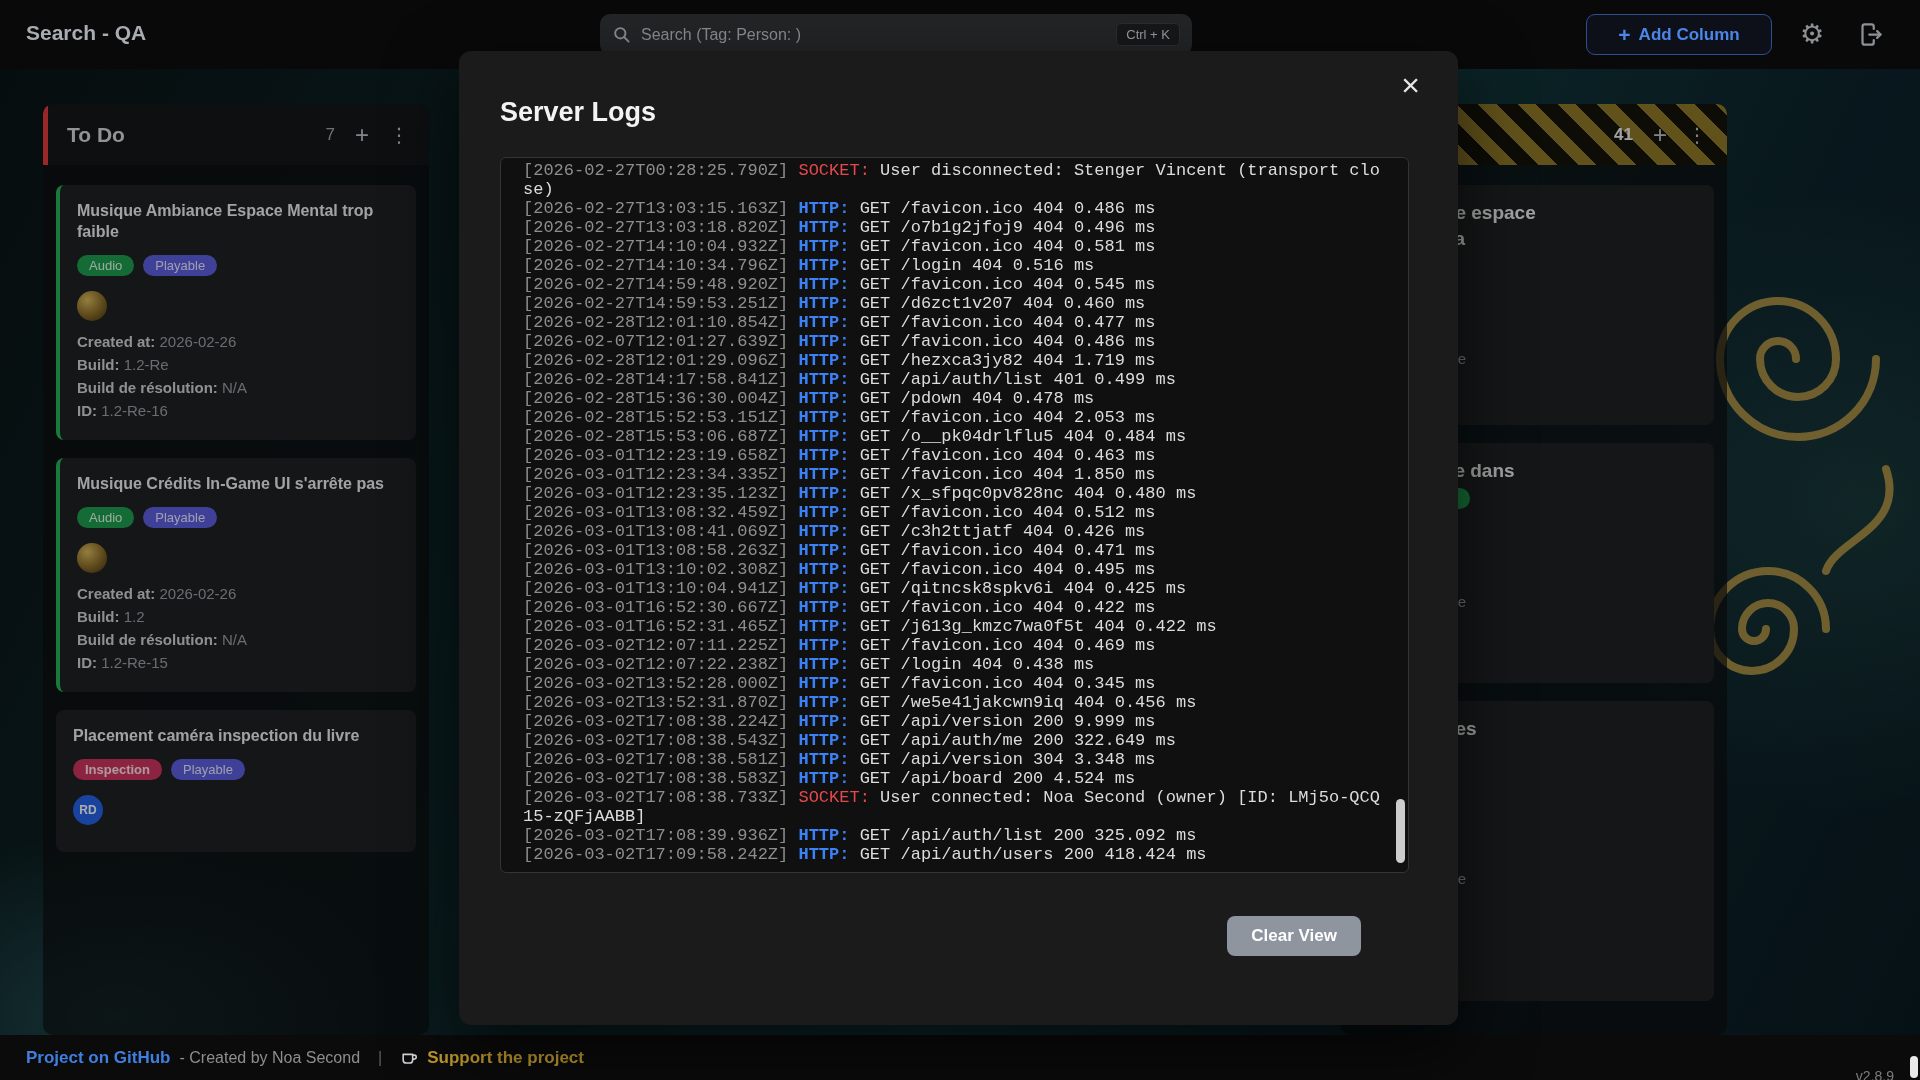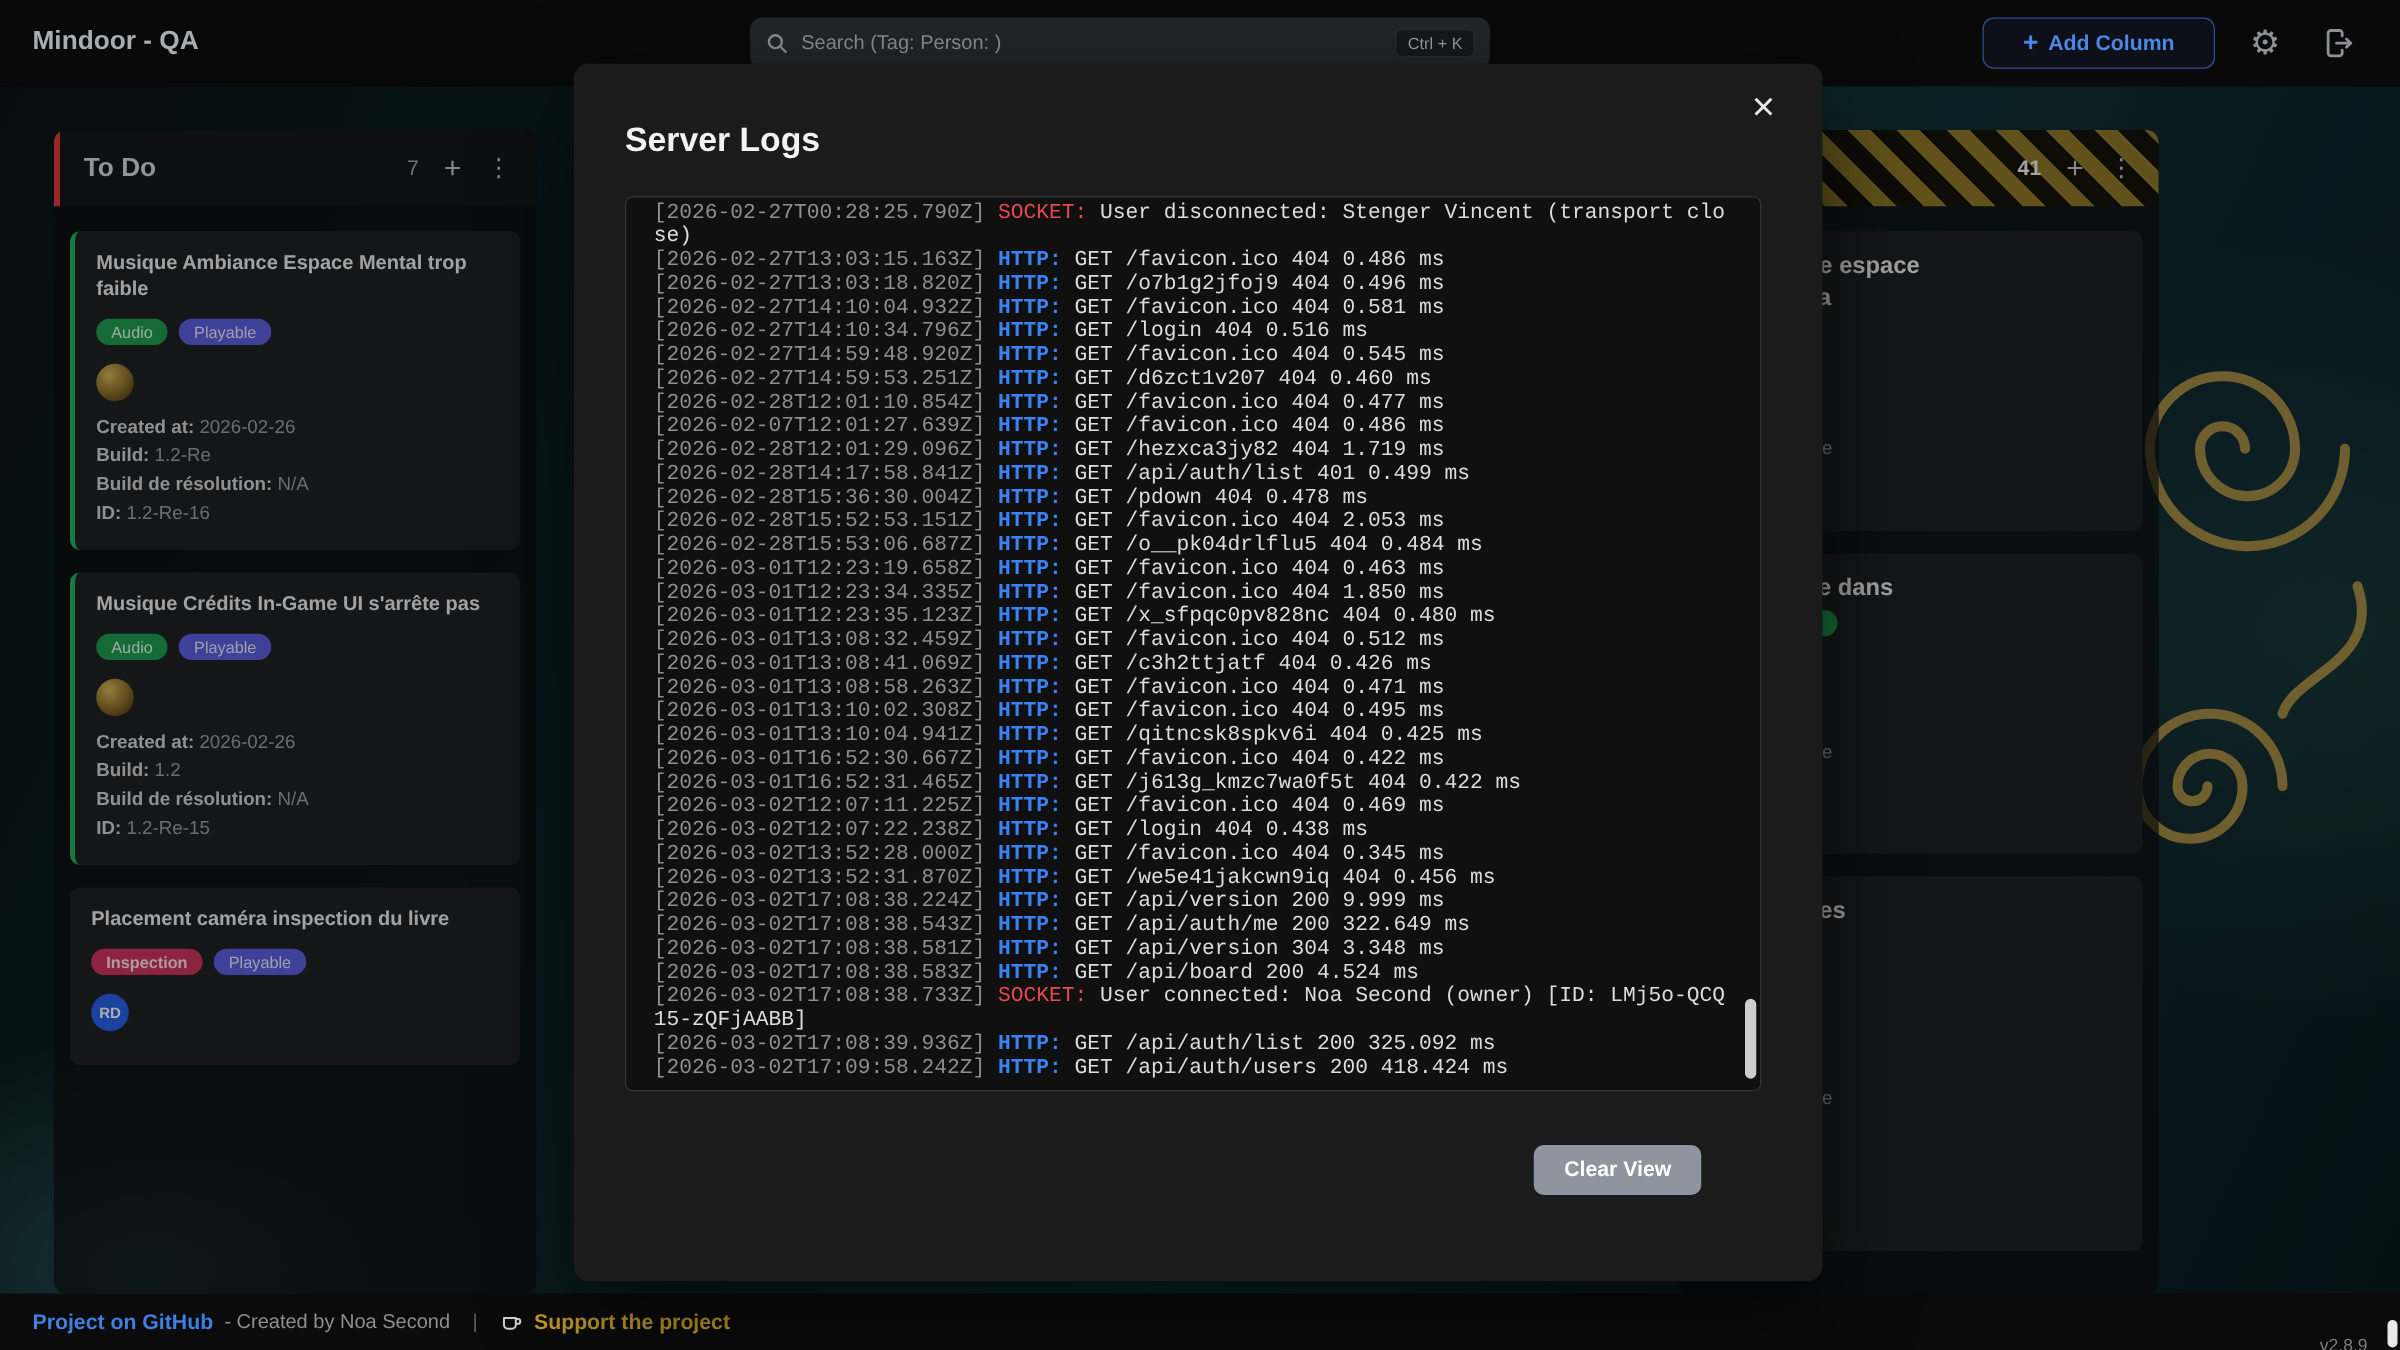--- a/index.html
+++ b/index.html
@@ -87,21 +87,21 @@
   .version { margin-left:auto; color:#7d7d7d; font-size:14px;margin-top:36px; }
 
   .page-scroll { position:absolute; right:2px; bottom:2px; width:8px; height:22px; background:#e9e9e9; border-radius:4px; z-index:60; cursor:pointer; }
 </style>
 </head>
 <body>
 
 <div class="page">
 
   <header class="topbar">
-    <div class="app-title">Mindoor - QA</div>
+    <div class="app-title">Search - QA</div>
     <div class="search">
       <svg width="19" height="19" viewBox="0 0 24 24" fill="none" stroke="#8b8f93" stroke-width="2.4" stroke-linecap="round">
           <circle cx="10.5" cy="10.5" r="6.5"></circle>
           <line x1="15.5" y1="15.5" x2="21" y2="21"></line>
         </svg>
       <input type="text" placeholder="Search (Tag: Person: )" style="">
       <span class="kbd">Ctrl + K</span>
     </div>
     <button class="add-col">
       <span class="plus">+</span>

